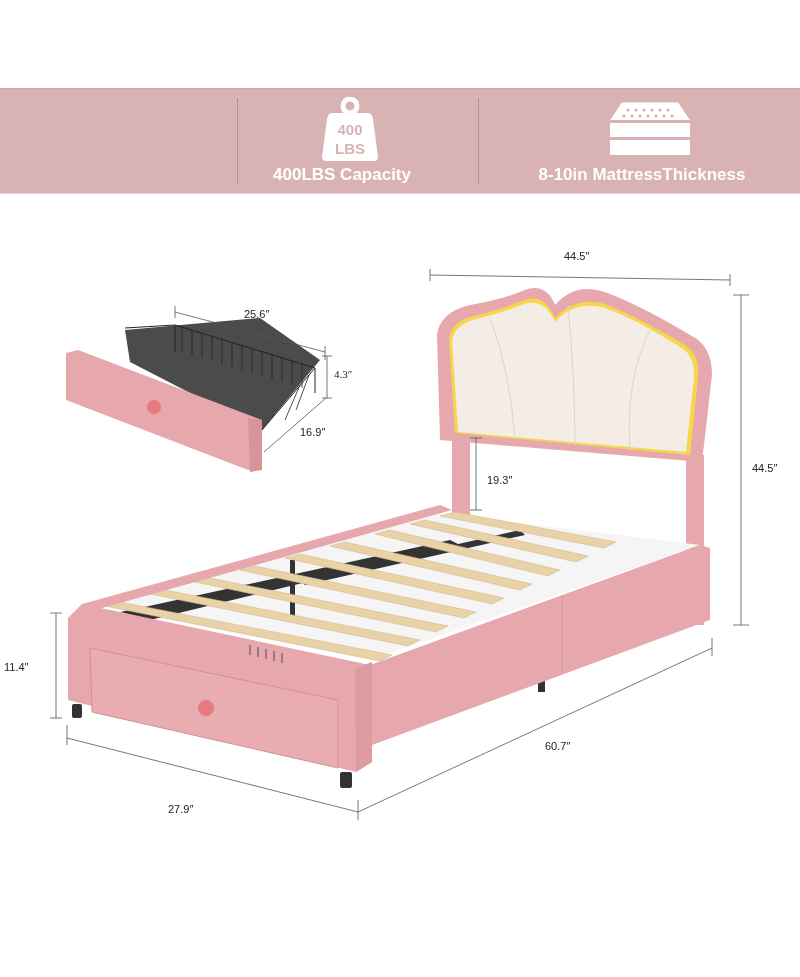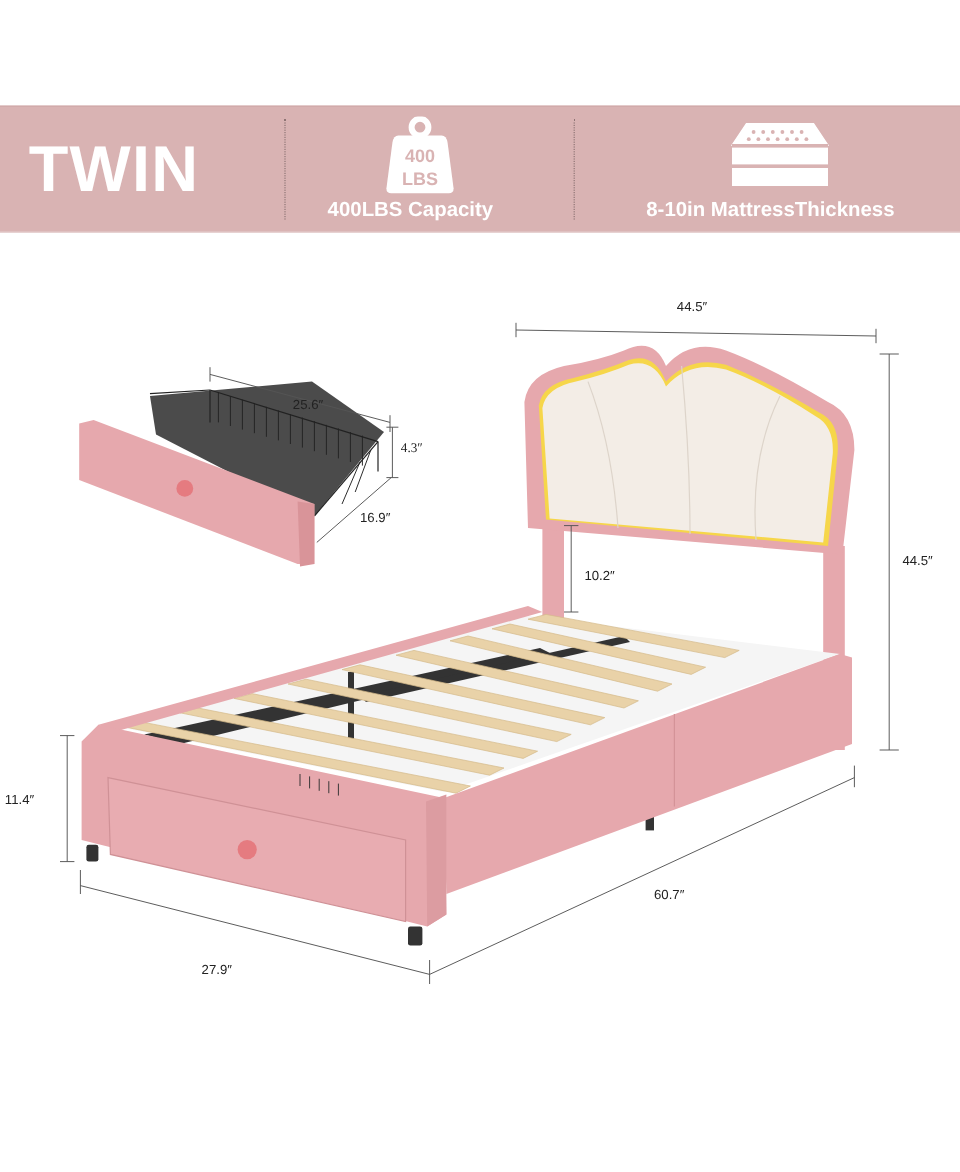--- a/index.html
+++ b/index.html
@@ -25,21 +25,20 @@
     .feat-label { position: absolute; left: 0; right: 16px; top: 68px; white-space: nowrap; }
     .dim {
       position: absolute; font-size: 11px; color: #222; white-space: nowrap;
     }
     svg.art { position: absolute; left: 0; top: 0; }
   </style>
 </head>
 <body>
 
 <div class="banner">
-  <div class="twin">TWIN</div>
   <div class="divider" style="left:237px;"></div>
   <div class="feature feat-cap">
     <svg width="60" height="66" viewBox="0 0 60 66" style="position:absolute;left:60px;top:0;">
       <circle cx="30" cy="9" r="7" fill="none" stroke="#fff" stroke-width="5"></circle>
       <path d="M12 16 H48 Q52 16 53 22 L58 60 Q58 64 54 64 H6 Q2 64 2 60 L7 22 Q8 16 12 16 Z" fill="#fff"></path>
       <text x="30" y="38" text-anchor="middle" font-size="15" font-weight="bold" fill="#d9b3b3" font-family="Liberation Sans, sans-serif">400</text>
       <text x="30" y="57" text-anchor="middle" font-size="15" font-weight="bold" fill="#d9b3b3" font-family="Liberation Sans, sans-serif">LBS</text>
     </svg>
     <div class="feat-label">400LBS Capacity</div>
   </div>
@@ -185,21 +184,21 @@
       <line x1="50" y1="613" x2="62" y2="613"></line>
       <line x1="50" y1="718" x2="62" y2="718"></line>
     <line x1="67" y1="738" x2="358" y2="812"></line>
       <line x1="67" y1="725" x2="67" y2="745"></line>
       <line x1="358" y1="800" x2="358" y2="820"></line>
     <line x1="358" y1="812" x2="712" y2="648"></line>
       <line x1="712" y1="638" x2="712" y2="656"></line>
   </g>
 </svg>
 
-<div class="dim" style="left:244px;top:308px;margin-top:24px;">25.6″</div>
+<div class="dim" style="left:244px;top:308px;">25.6″</div>
 <div class="dim" style="left:334px;top:368px;font-family:Liberation Serif, serif;">4.3″</div>
 <div class="dim" style="left:300px;top:426px;">16.9″</div>
 <div class="dim" style="left:564px;top:250px;">44.5″</div>
 <div class="dim" style="left:752px;top:462px;">44.5″</div>
-<div class="dim" style="left:487px;top:474px;">10.2″</div>
+<div class="dim" style="left:487px;top:474px;">19.3″</div>
 <div class="dim" style="left:4px;top:661px;">11.4″</div>
 <div class="dim" style="left:545px;top:740px;">60.7″</div>
 <div class="dim" style="left:168px;top:803px;">27.9″</div>
 
 </body></html>

